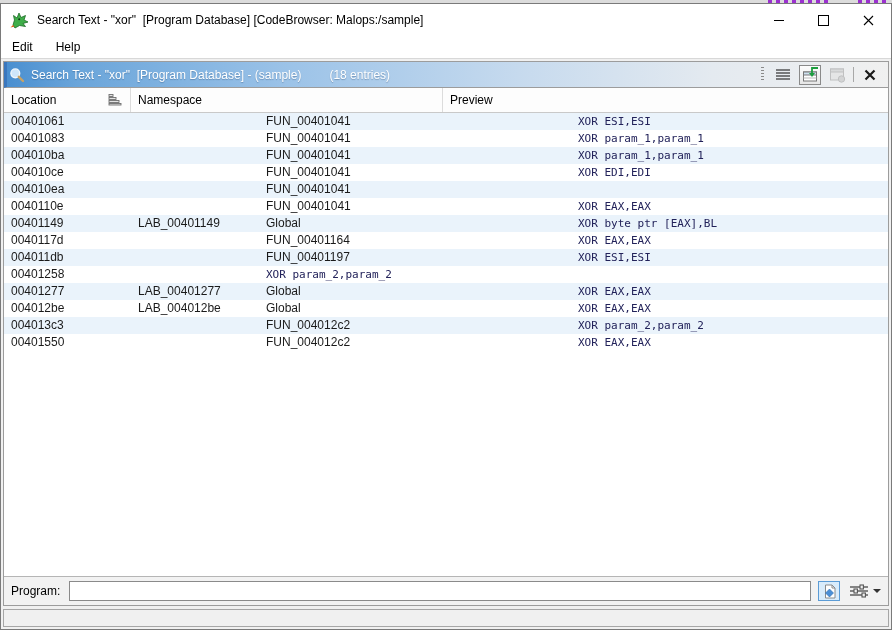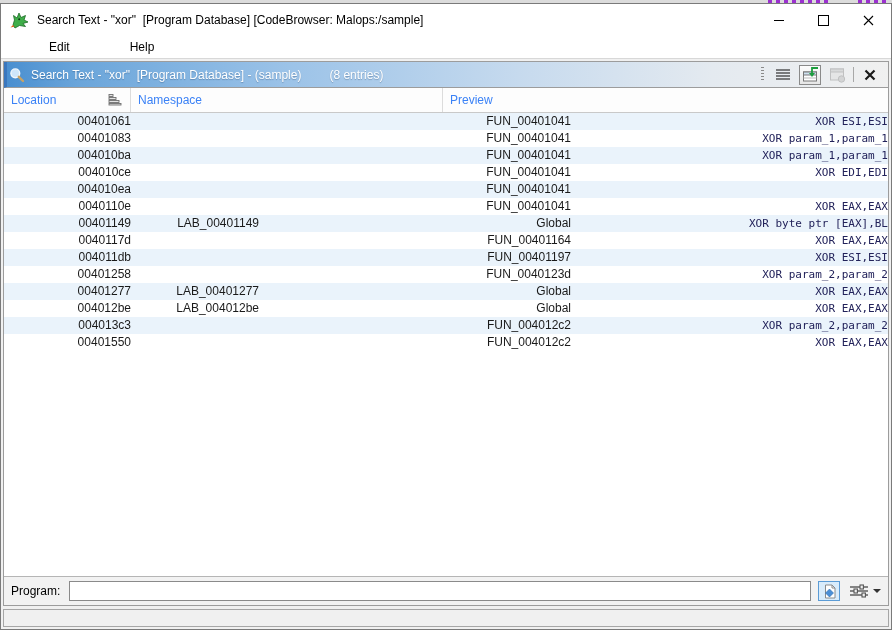--- a/index.html
+++ b/index.html
@@ -21,49 +21,49 @@
   }
   
   .titlebar{height:32px;background:#ffffff;display:flex;align-items:center;padding-left:9px;flex:0 0 auto;}
   .title-text{font-size:12px;color:#000;margin-left:8px;white-space:pre;}
   .win-controls{margin-left:auto;display:flex;height:100%;}
   .win-btn{width:45px;display:flex;align-items:center;justify-content:center;cursor:default;}
   .glyph-min{width:10px;height:1px;background:#000;display:block;}
   .glyph-max{width:9px;height:9px;border:1px solid #000;display:block;}
   
   .menubar{height:22px;background:#fff;display:flex;align-items:center;padding-left:8px;gap:17px;border-bottom:1px solid #d8d8d8;flex:0 0 auto;}
-  .menu-item{font-size:12px;color:#000;padding:2px 3px;margin-left:37px;}
+  .menu-item{font-size:12px;color:#000;padding:2px 3px;}
   
   .panel{flex:1 1 auto;margin:2px 2px 0 2px;border:1px solid #9c9c9c;background:#fff;display:flex;flex-direction:column;min-height:0;}
   .panel-header{
     height:25px;flex:0 0 auto;display:flex;align-items:center;position:relative;
     background:linear-gradient(90deg,#4a8fd0 0%,#6aa5da 8%,#9cc3e8 32%,#c6daee 58%,#e4eaf0 80%,#f0f0f0 100%);
     border-left:3px solid #3a77be;border-bottom:1px solid #9c9c9c;
   }
   .panel-title{color:#fff;font-size:12px;margin-left:6px;white-space:pre;text-shadow:0 1px 1px rgba(30,60,100,.35);}
   .panel-entries{color:#fff;font-size:12px;margin-left:28px;text-shadow:0 1px 1px rgba(30,60,100,.35);}
   .panel-toolbar{margin-left:auto;display:flex;align-items:center;gap:5px;padding-right:7px;}
   .grip{width:3px;height:15px;background:repeating-linear-gradient(180deg,#8a8a8a 0 1px,rgba(0,0,0,0) 1px 3px);margin-right:3px;}
   .tool-btn{display:flex;align-items:center;justify-content:center;width:22px;height:20px;}
   .tool-btn.raised{border:1px solid #8a8a8a;background:linear-gradient(#fdfdfd,#e6e6e6);box-sizing:border-box;}
   .tool-btn.disabled{opacity:.45;}
   .tb-sep{width:1px;height:15px;background:#a8a8a8;}
   
-  .thead{display:flex;height:24px;flex:0 0 auto;background:#fdfdfd;border-bottom:1px solid #c9c9c9;font-size:12px;color:#3b82f6;}
+  .thead{display:flex;height:24px;flex:0 0 auto;background:#fdfdfd;border-bottom:1px solid #c9c9c9;font-size:12px;color:#000000;}
   .th{box-sizing:border-box;padding:5px 0 0 7px;border-right:1px solid #dcdcdc;position:relative;}
   .th:last-child{border-right:none;}
   .c-loc{width:127px;flex:0 0 auto;}
   .c-label{width:128px;flex:0 0 auto;}
   .c-ns{width:312px;flex:0 0 auto;}
   .c-prev{flex:1 1 auto;min-width:0;}
   .sort-icon{position:absolute;right:8px;top:5px;}
   .tbody{flex:1 1 auto;overflow:hidden;background:#fff;}
   .row{display:flex;height:17px;line-height:17px;font-size:12px;color:#1a1a1a;}
   .row:nth-child(odd){background:#eaf3fb;}
-  .cell{box-sizing:border-box;padding-left:7px;white-space:pre;overflow:hidden;text-align:right;}
+  .cell{box-sizing:border-box;padding-left:7px;white-space:pre;overflow:hidden;}
   .cell.c-prev{font-family:"DejaVu Sans Mono", monospace;font-size:11px;color:#22225a;}
   
   .filterbar{height:28px;flex:0 0 auto;border-top:1px solid #b5b5b5;background:#f2f2f2;display:flex;align-items:center;padding:0 7px;}
   .filter-label{font-size:12px;color:#000;margin-right:9px;}
   .filter-input{flex:1 1 auto;height:20px;box-sizing:border-box;border:1px solid #8a8a8a;background:#fff;font-size:12px;font-family:"Liberation Sans",sans-serif;padding:0 4px;outline:none;}
   .filter-clear-btn{width:22px;height:20px;box-sizing:border-box;margin-left:7px;border:1px solid #5b9bd5;background:#d9ecfb;display:flex;align-items:center;justify-content:center;}
   .filter-options{display:flex;align-items:center;margin-left:9px;gap:4px;}
   .caret-down{width:0;height:0;border-left:4px solid transparent;border-right:4px solid transparent;border-top:4px solid #333;}
   
   .statusbar{height:16px;flex:0 0 auto;margin:3px 2px 2px 2px;border:1px solid #a6a6a6;background:#f0f0f0;}
@@ -108,21 +108,21 @@
   <div class="panel">
 
     <div class="panel-header">
       <span style="display:flex;margin-left:2px;">
         <svg width="16" height="16" viewBox="0 0 16 16">
           <circle cx="6.3" cy="6.3" r="4.4" fill="#cfe6fa" stroke="#f2f7fc" stroke-width="1.4"></circle>
           <line x1="9.8" y1="9.8" x2="14" y2="14" stroke="#c9a365" stroke-width="2.4" stroke-linecap="round"></line>
         </svg>
       </span>
       <span class="panel-title">Search Text - "xor"  [Program Database] - (sample)</span>
-      <span class="panel-entries">(8 entries)</span>
+      <span class="panel-entries">(18 entries)</span>
 
       <div class="panel-toolbar">
         <div class="grip"></div>
         <div class="tool-btn">
           <svg width="16" height="14" viewBox="0 0 16 14">
             <g stroke="#4a4a4a" stroke-width="1.4">
               <line x1="1" y1="2" x2="15" y2="2"></line>
                 <line x1="1" y1="5" x2="15" y2="5"></line>
               <line x1="1" y1="8" x2="15" y2="8"></line>
                 <line x1="1" y1="11" x2="15" y2="11"></line>
@@ -231,21 +231,20 @@
       <div class="row">
         <div class="cell c-loc">004011db</div>
         <div class="cell c-label"></div>
         <div class="cell c-ns">FUN_00401197</div>
         <div class="cell c-prev">XOR ESI,ESI</div>
       </div>
 
       <div class="row">
         <div class="cell c-loc">00401258</div>
         <div class="cell c-label"></div>
-        <div class="cell c-ns">FUN_0040123d</div>
         <div class="cell c-prev">XOR param_2,param_2</div>
       </div>
 
       <div class="row">
         <div class="cell c-loc">00401277</div>
         <div class="cell c-label">LAB_00401277</div>
         <div class="cell c-ns">Global</div>
         <div class="cell c-prev">XOR EAX,EAX</div>
       </div>
 

